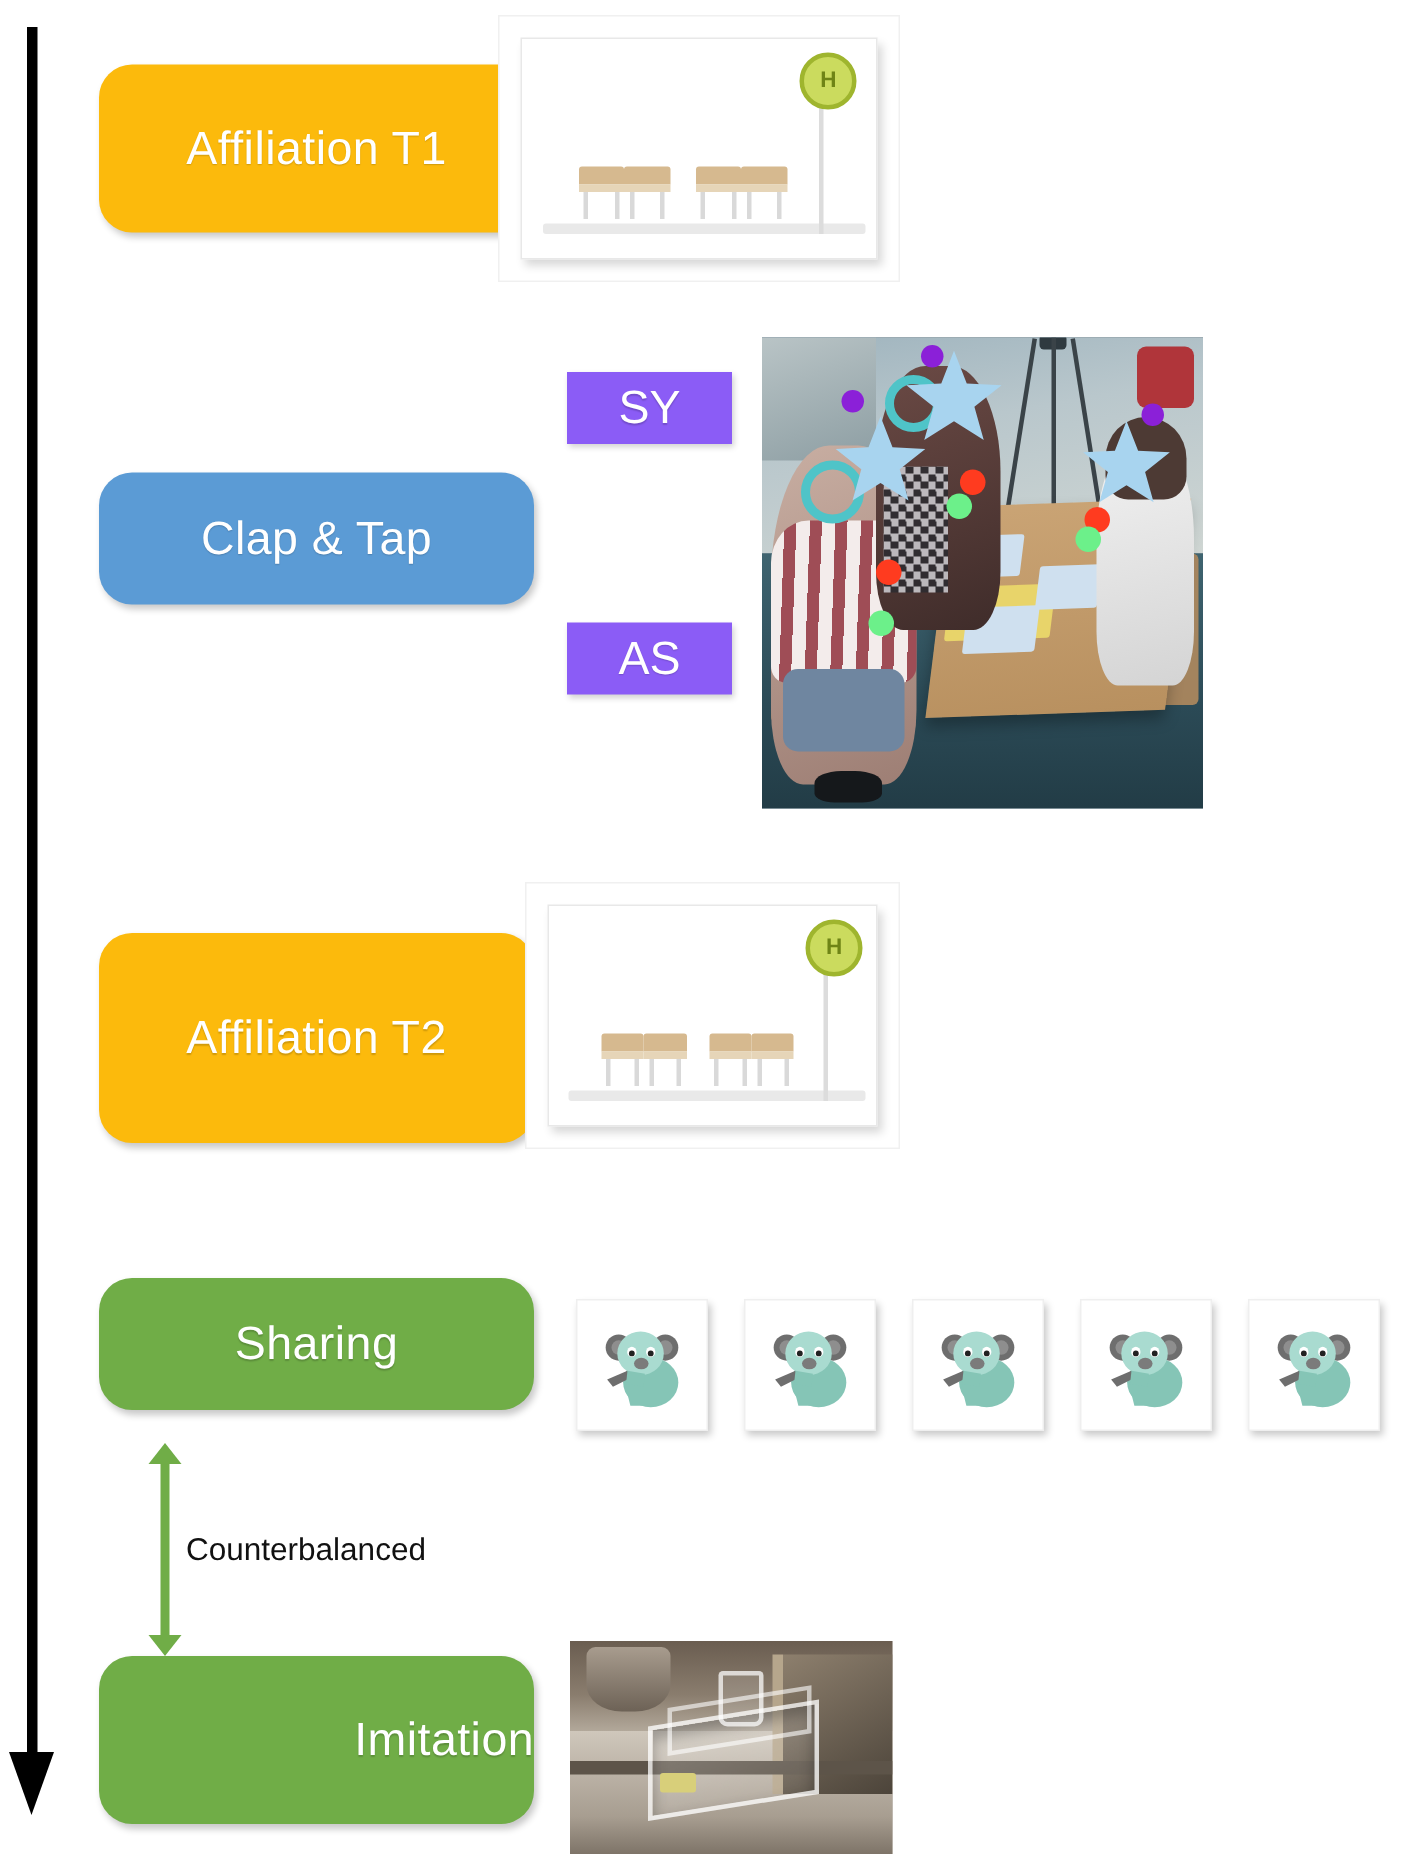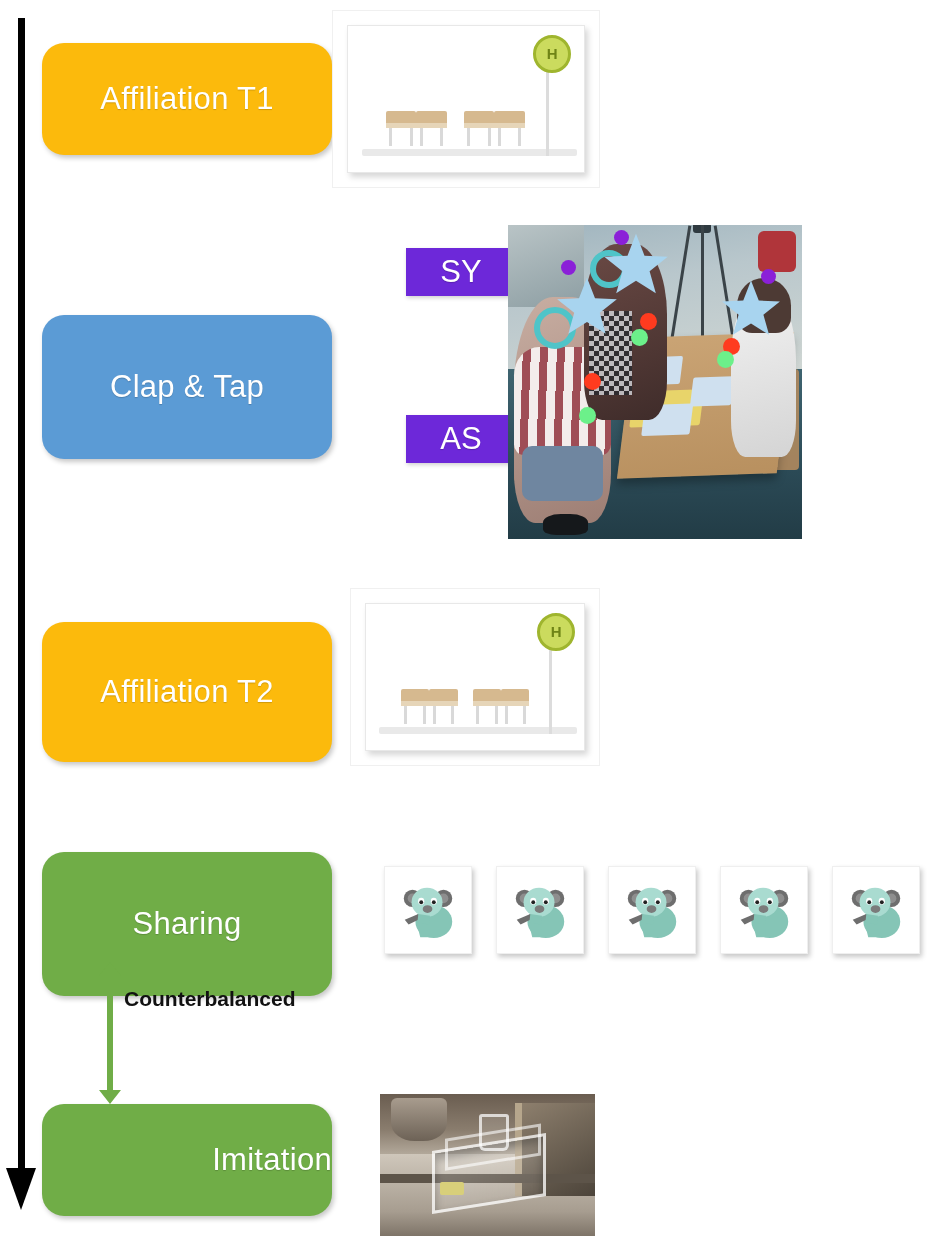--- a/index.html
+++ b/index.html
@@ -29,36 +29,36 @@
   .pill{
     position:absolute;
     border-radius:22px;
     display:flex;align-items:center;justify-content:center;
     color:#ffffff;
     font-size:31px;
     letter-spacing:.3px;
     box-shadow:2px 3px 5px rgba(0,0,0,.22);
     text-shadow:0 1px 1px rgba(0,0,0,.18);
     user-select:none;
+    margin-left:24px;
   }
   .pill.orange{background:#fcba0c;}
   .pill.blue{background:#5b9bd5;}
   .pill.green{background:#70ad47;}
 
   
   .tag{
     position:absolute;
-    background:#6d28d9;
+    background:#8b5cf6;
     color:#ffffff;
     display:flex;align-items:center;justify-content:center;
     font-size:31px;
     box-shadow:1px 2px 4px rgba(0,0,0,.18);
     text-shadow:0 1px 1px rgba(0,0,0,.18);
     user-select:none;
-    margin-left:28px;
   }
 
   
   .busframe{
     position:absolute;
     background:#ffffff;
     border:1px solid #f0f0f0;
     box-sizing:border-box;
     padding:14px;
   }
@@ -282,21 +282,21 @@
           <div class="leg r"></div>
       </div>
 
       <div class="sign-pole" style="left:84%;top:22%;height:67%;"></div>
       <div class="sign-h" style="left:78.5%;top:6%;width:32px;height:32px;">
         <span>H</span>
       </div>
     </div>
   </div>
 
-  <div class="pill blue" style="left:42px;top:315px;width:290px;height:144px;">
+  <div class="pill blue" style="left:42px;top:315px;width:290px;height:88px;">
     <span>Clap &amp; Tap</span>
   </div>
 
   <div class="tag" style="left:378px;top:248px;width:110px;height:48px;">
     <span>SY</span>
   </div>
 
   <div class="tag" style="left:378px;top:415px;width:110px;height:48px;">
     <span>AS</span>
   </div>
@@ -403,21 +403,21 @@
           <div class="leg r"></div>
       </div>
 
       <div class="sign-pole" style="left:84%;top:22%;height:67%;"></div>
       <div class="sign-h" style="left:78.5%;top:6%;width:32px;height:32px;">
         <span>H</span>
       </div>
     </div>
   </div>
 
-  <div class="pill green" style="left:42px;top:852px;width:290px;height:144px;">
+  <div class="pill green" style="left:42px;top:852px;width:290px;height:88px;">
     <span>Sharing</span>
   </div>
 
   <div class="koala-card" style="left:384px;top:866px;width:88px;height:88px;">
     <svg width="62" height="62" viewBox="0 0 64 64" aria-hidden="true">
       <ellipse cx="16" cy="20" rx="9" ry="9" fill="#6e6e6e"></ellipse>
       <ellipse cx="48" cy="20" rx="9" ry="9" fill="#6e6e6e"></ellipse>
       <ellipse cx="16" cy="20" rx="5" ry="5" fill="#8e8e8e"></ellipse>
       <ellipse cx="48" cy="20" rx="5" ry="5" fill="#8e8e8e"></ellipse>
       <ellipse cx="38" cy="44" rx="19" ry="17" fill="#85c5b6"></ellipse>
@@ -507,21 +507,21 @@
       <path d="M22 36 L34 38 L33 47 L21 45 Z" fill="#85c5b6"></path>
       <path d="M22 52 L34 52 L34 60 L24 60 Z" fill="#85c5b6"></path>
     </svg>
   </div>
 
   <div class="cb-arrow" style="left:97px;top:962px;width:26px;height:142px;">
     <div class="up"></div>
     <div class="shaft"></div>
     <div class="down"></div>
   </div>
-  <div class="cb-label" style="left:124px;top:987px;font-weight:bold;">Counterbalanced</div>
+  <div class="cb-label" style="left:124px;top:1022px;">Counterbalanced</div>
 
   <div class="pill green" style="left:42px;top:1104px;width:290px;height:112px;justify-content:flex-end;">
     <span>Imitation</span>
   </div>
 
   <div class="photo-imitation" style="left:380px;top:1094px;width:215px;height:142px;">
     <div class="im-bgtop"></div>
     <div class="im-bgbot"></div>
     <div class="im-pot"></div>
     <div class="im-frame"></div>

